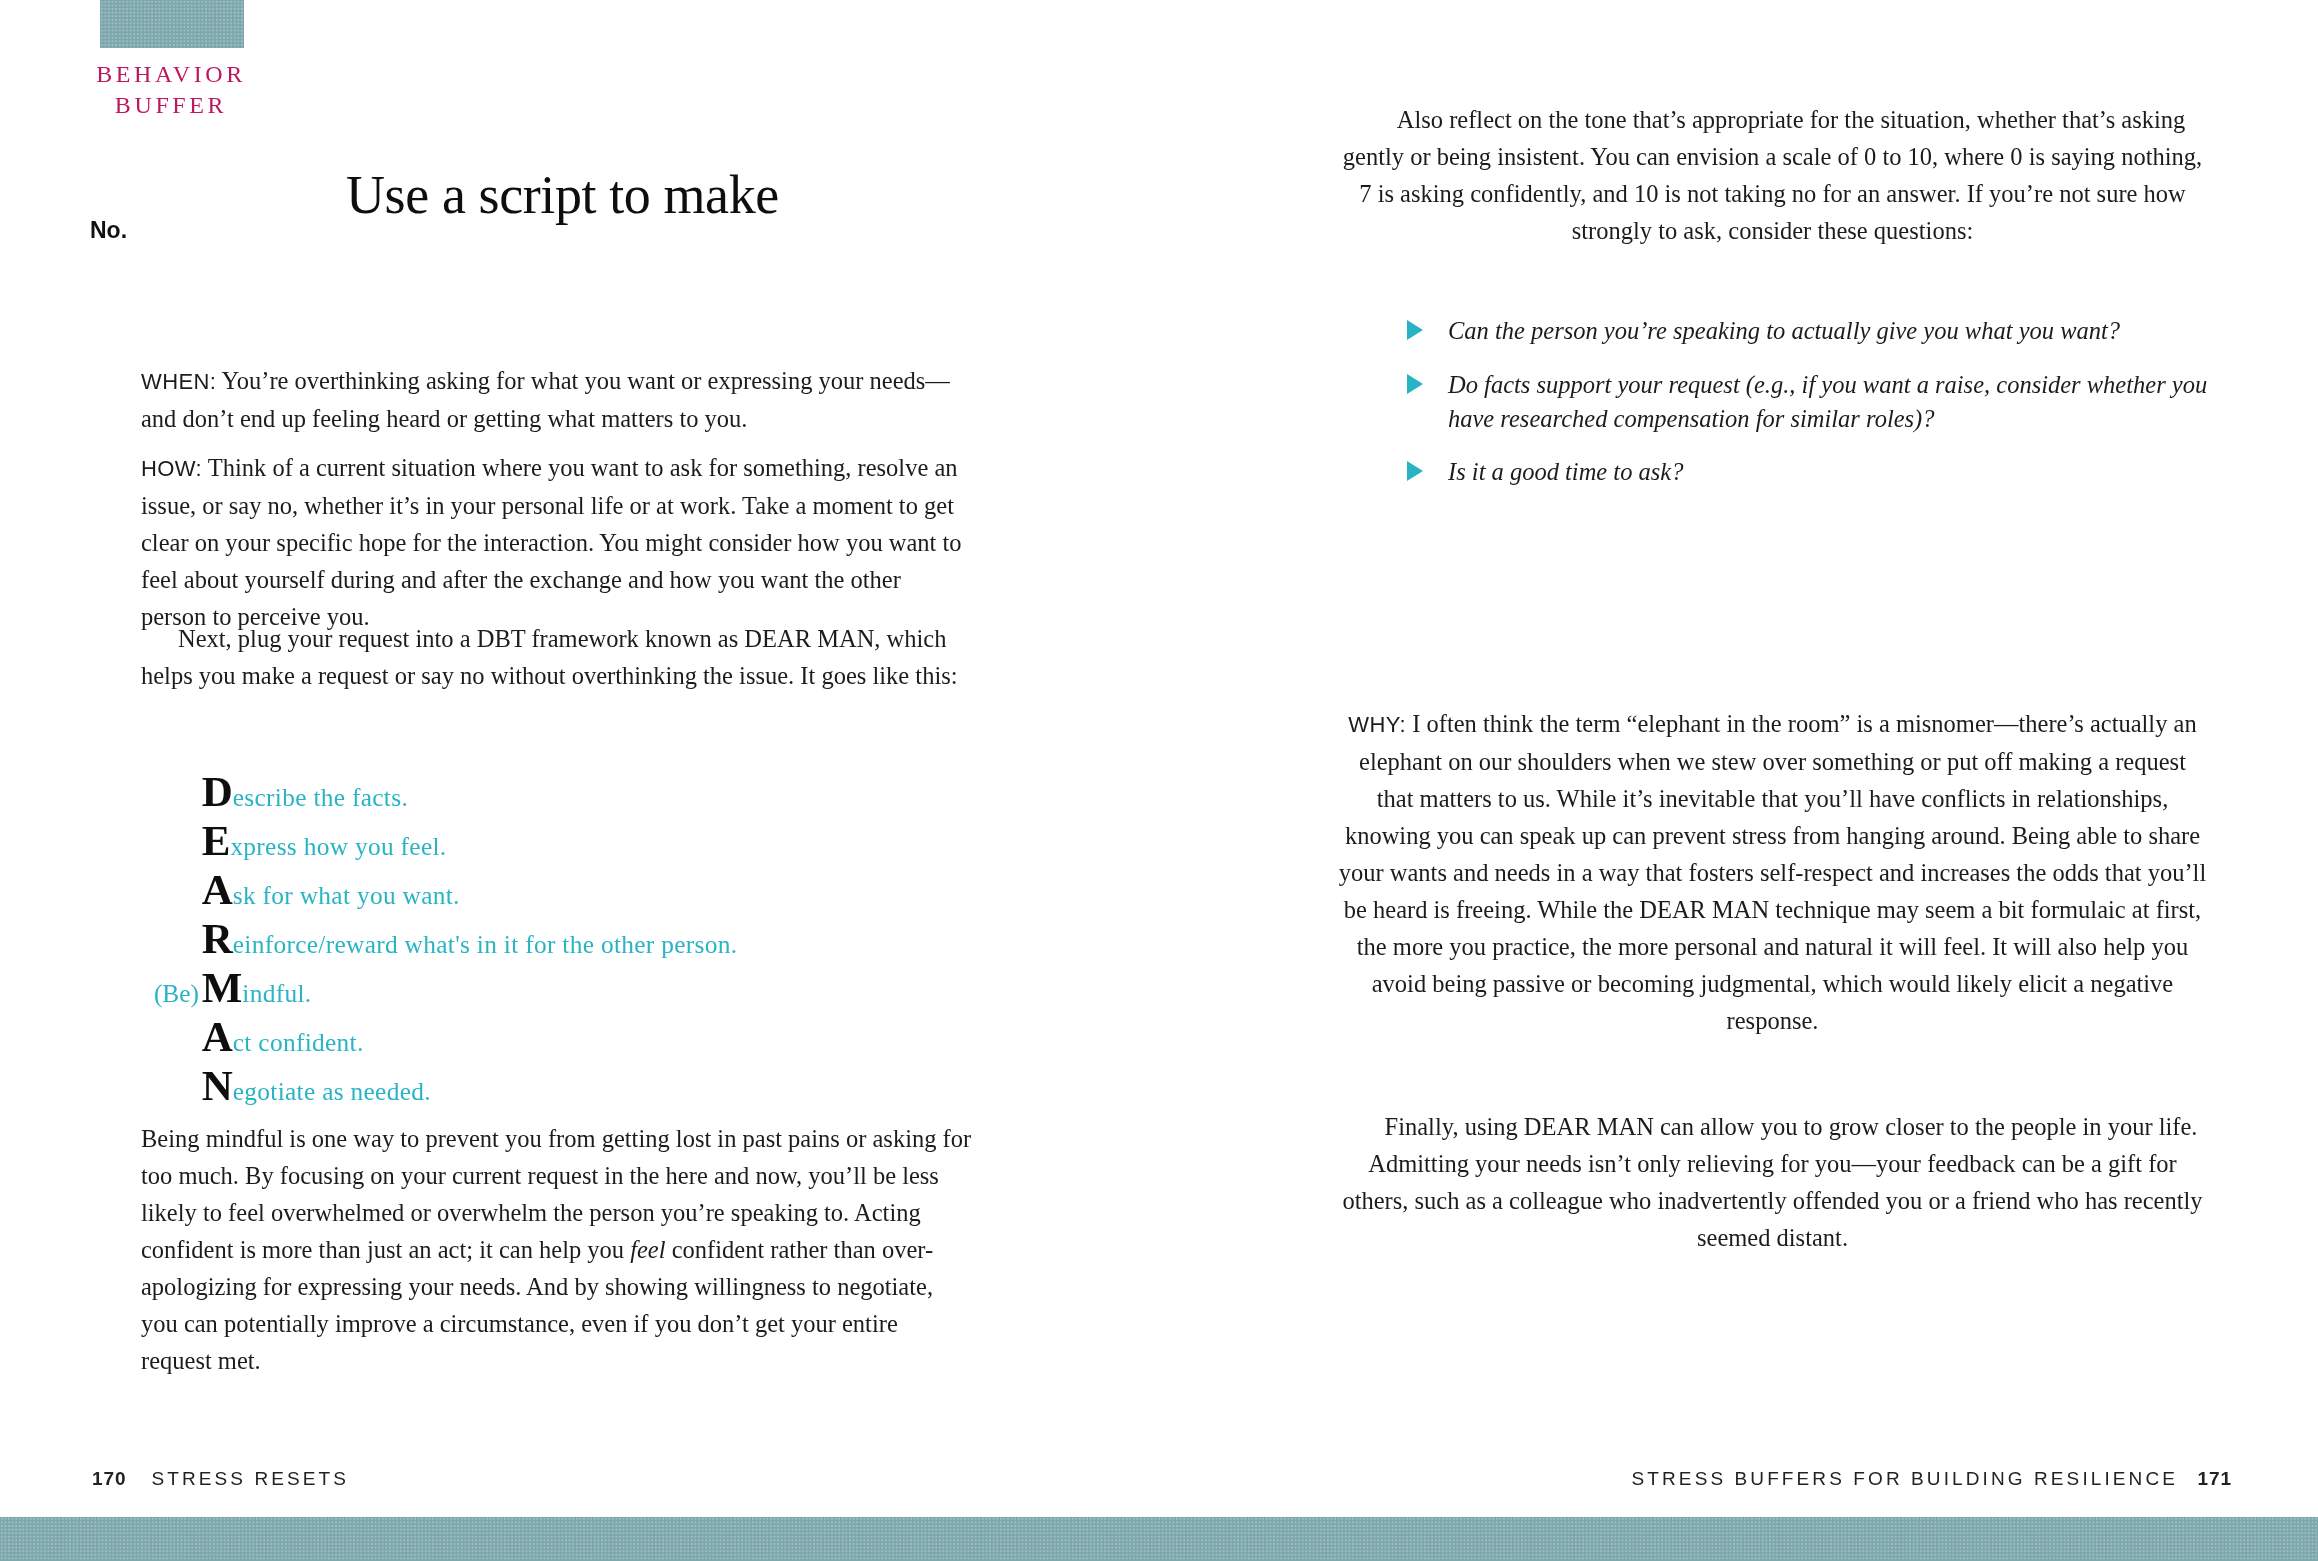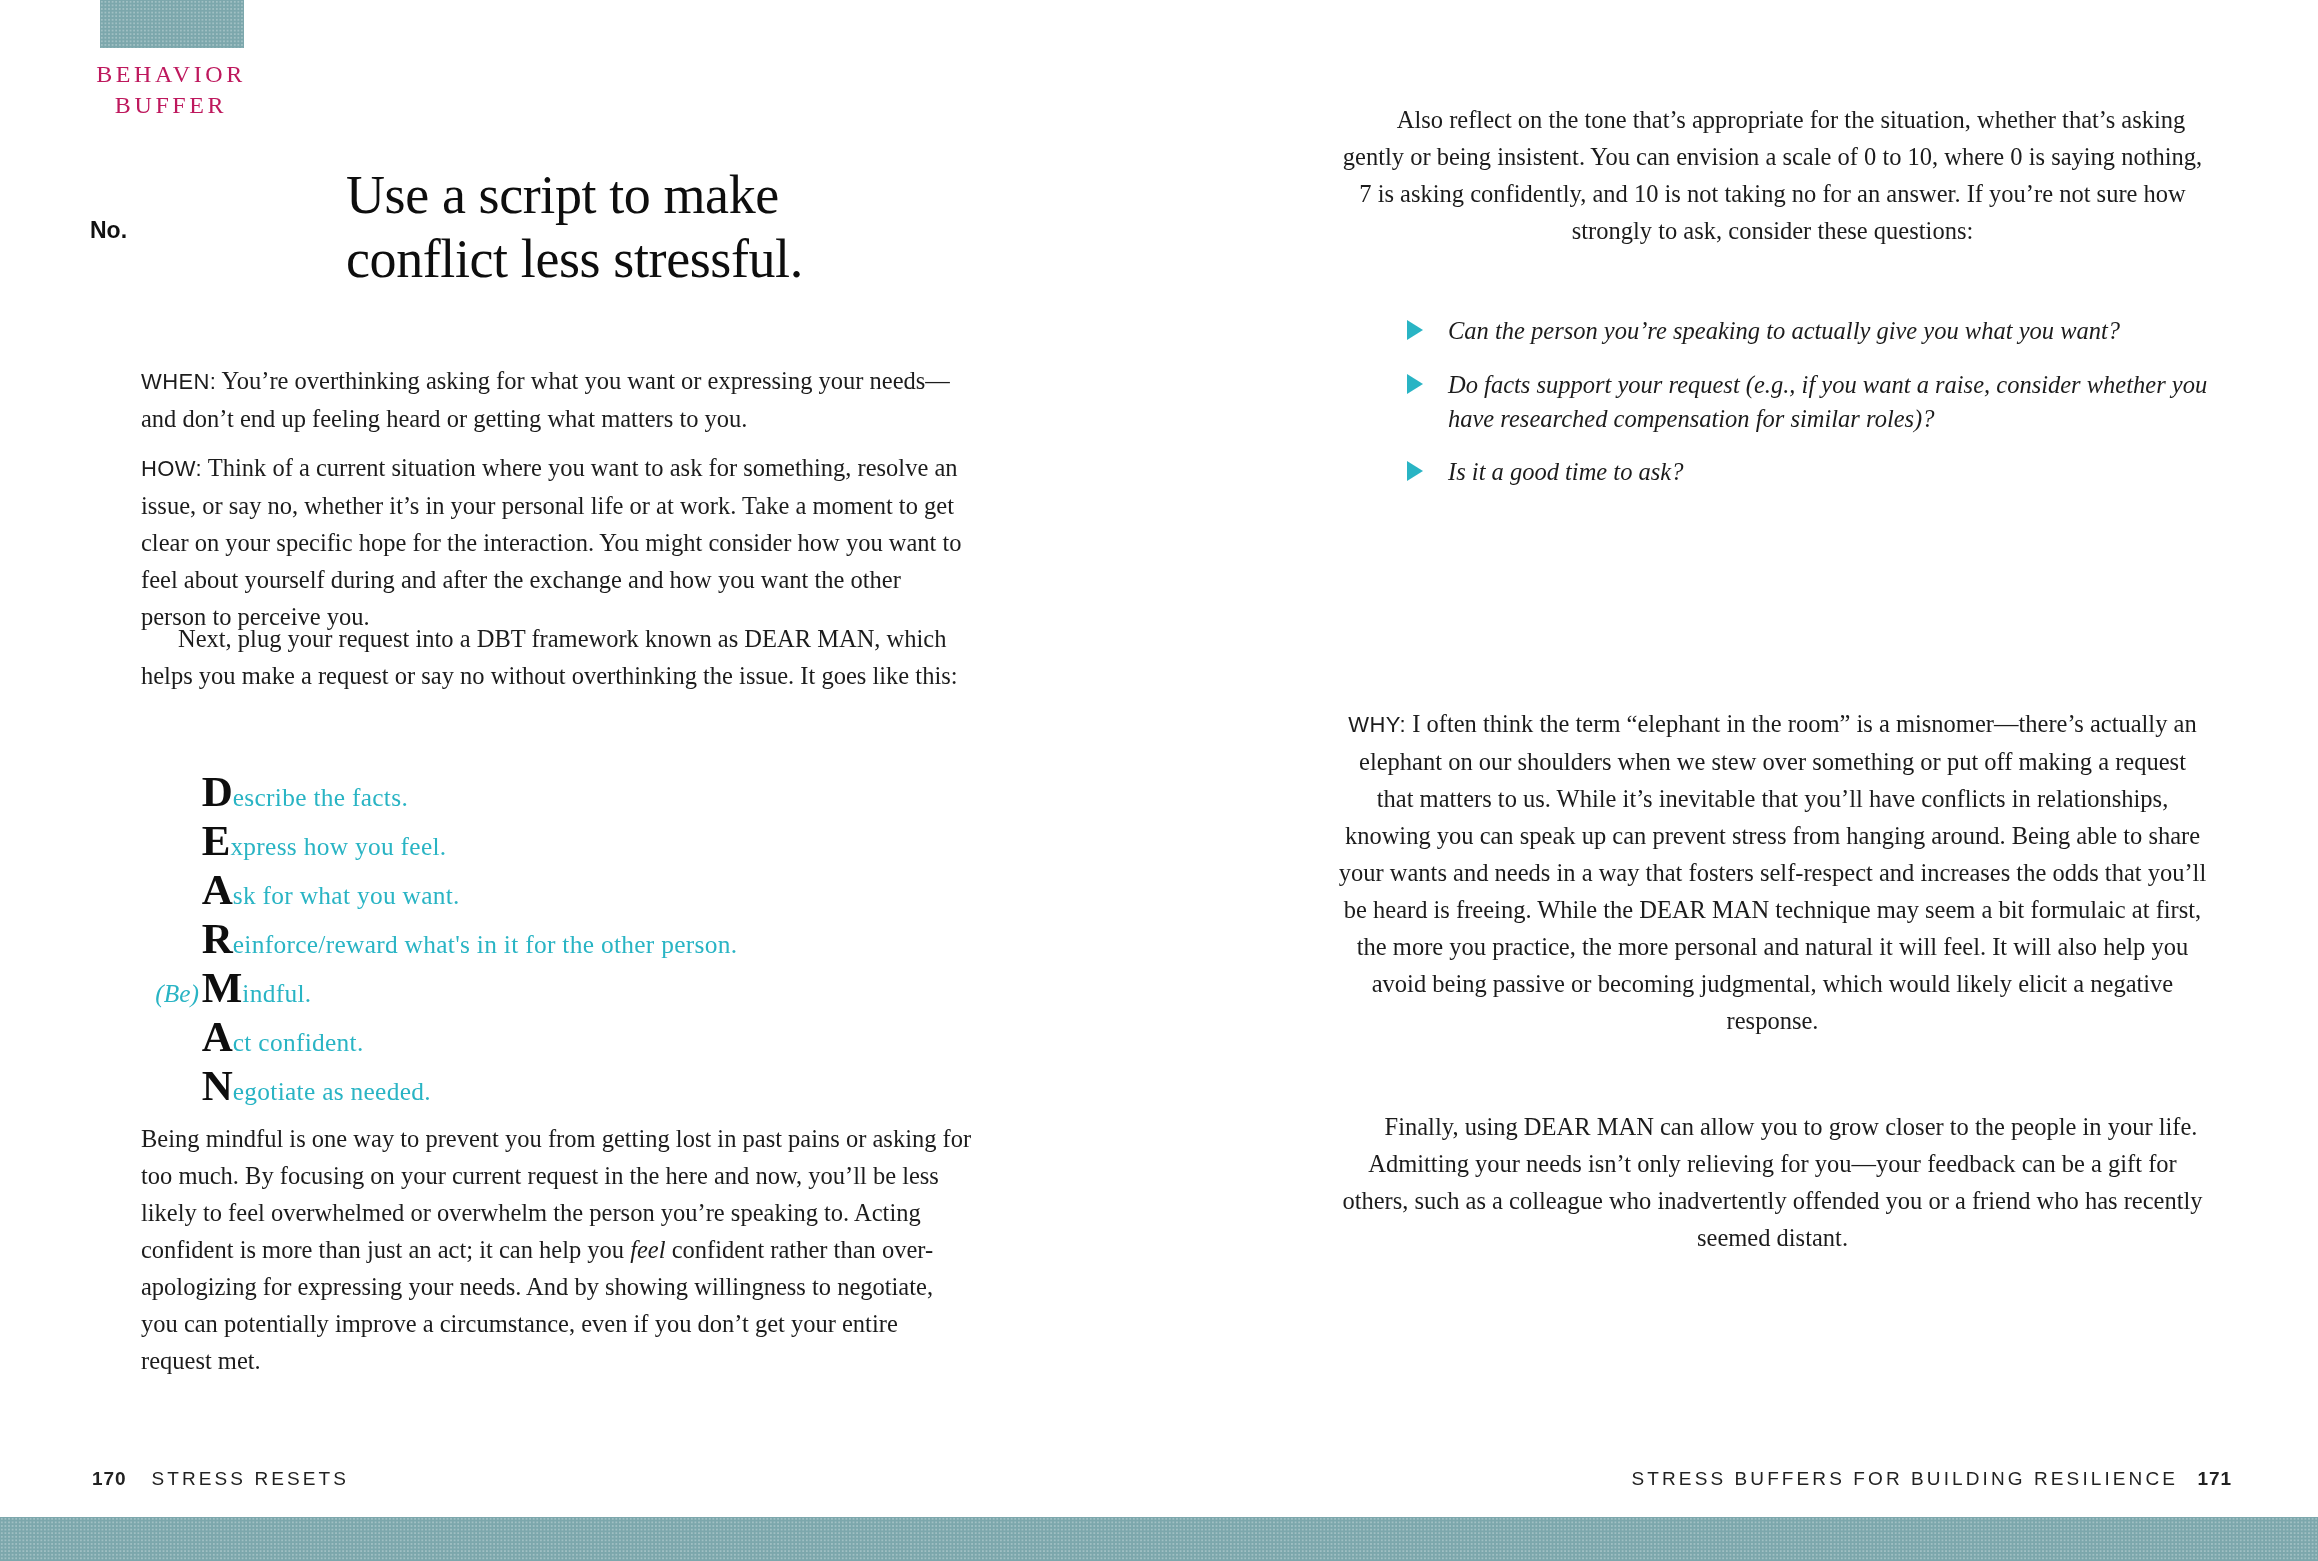--- a/index.html
+++ b/index.html
@@ -18,21 +18,21 @@
   .chapter-title{position:absolute;left:346px;top:163px;width:642px;font-size:54px;
                  line-height:64px;letter-spacing:-0.4px;color:#0e0e0e;}
   .body-block{position:absolute;font-size:24.5px;line-height:37px;}
   .col-left{left:141px;width:831px;}
   .col-right{left:1338px;width:869px;text-align:center;}
   .lbl{font-family:"Liberation Sans",sans-serif;font-weight:normal;font-size:22px;letter-spacing:0.4px;}
   .indent{text-indent:37px;}
   p{margin:0;}
   .dear-list{position:absolute;left:140px;top:767px;}
   .dear-row{display:flex;align-items:baseline;height:49px;}
-  .dear-prefix{min-width:59px;text-align:right;color:#29b4c4;font-size:25.4px;padding-right:2.7px;font-style:italic;}
+  .dear-prefix{min-width:59px;text-align:right;color:#29b4c4;font-size:25.4px;padding-right:2.7px;}
   .dear-letter{font-family:"Liberation Serif",serif;font-weight:bold;font-size:43px;color:#0e0e0e;}
   .dear-rest{color:#29b4c4;font-size:25.4px;letter-spacing:0.3px;}
   .bullet-list{position:absolute;left:1363px;top:314px;width:847px;}
   .bullet-row{display:flex;margin-bottom:19.6px;padding-left:44px;}
   .tri{flex:0 0 auto;width:0;height:0;border-left:16px solid #29b4c4;
        border-top:10.7px solid transparent;border-bottom:10.7px solid transparent;margin:6.2px 25px 0 0;}
   .bullet-text{font-style:italic;font-size:24.5px;line-height:34px;}
   .footer{position:absolute;font-family:"Liberation Sans",sans-serif;font-size:19px;
           letter-spacing:3.1px;color:#222;}
   .footer .pgnum{font-weight:bold;letter-spacing:0.9px;}
@@ -50,21 +50,20 @@
 
   <div class="badge-rect teal-fill"></div>
   <div class="badge-label">
     <div>BEHAVIOR</div>
     <div>BUFFER</div>
   </div>
 
   <div class="no-label">No.</div>
   <div class="chapter-title">
     <div>Use a script to make</div>
-    <div>conflict less stressful.</div>
   </div>
 
   <p class="body-block col-left" style="top:362px;"><span class="lbl">WHEN:</span><span> You’re overthinking asking for what you want or expressing your needs—and don’t end up feeling heard or getting what matters to you.</span></p>
 
   <p class="body-block col-left" style="top:449px;"><span class="lbl">HOW:</span><span> Think of a current situation where you want to ask for something, resolve an issue, or say no, whether it’s in your personal life or at work. Take a moment to get clear on your specific hope for the interaction. You might consider how you want to feel about yourself during and after the exchange and how you want the other person to perceive you.</span></p>
 
   <p class="body-block col-left indent" style="top:620px;">Next, plug your request into a DBT framework known as DEAR MAN, which helps you make a request or say no without overthinking the issue. It goes like this:</p>
 
   <div class="dear-list">
     <div class="dear-row">

